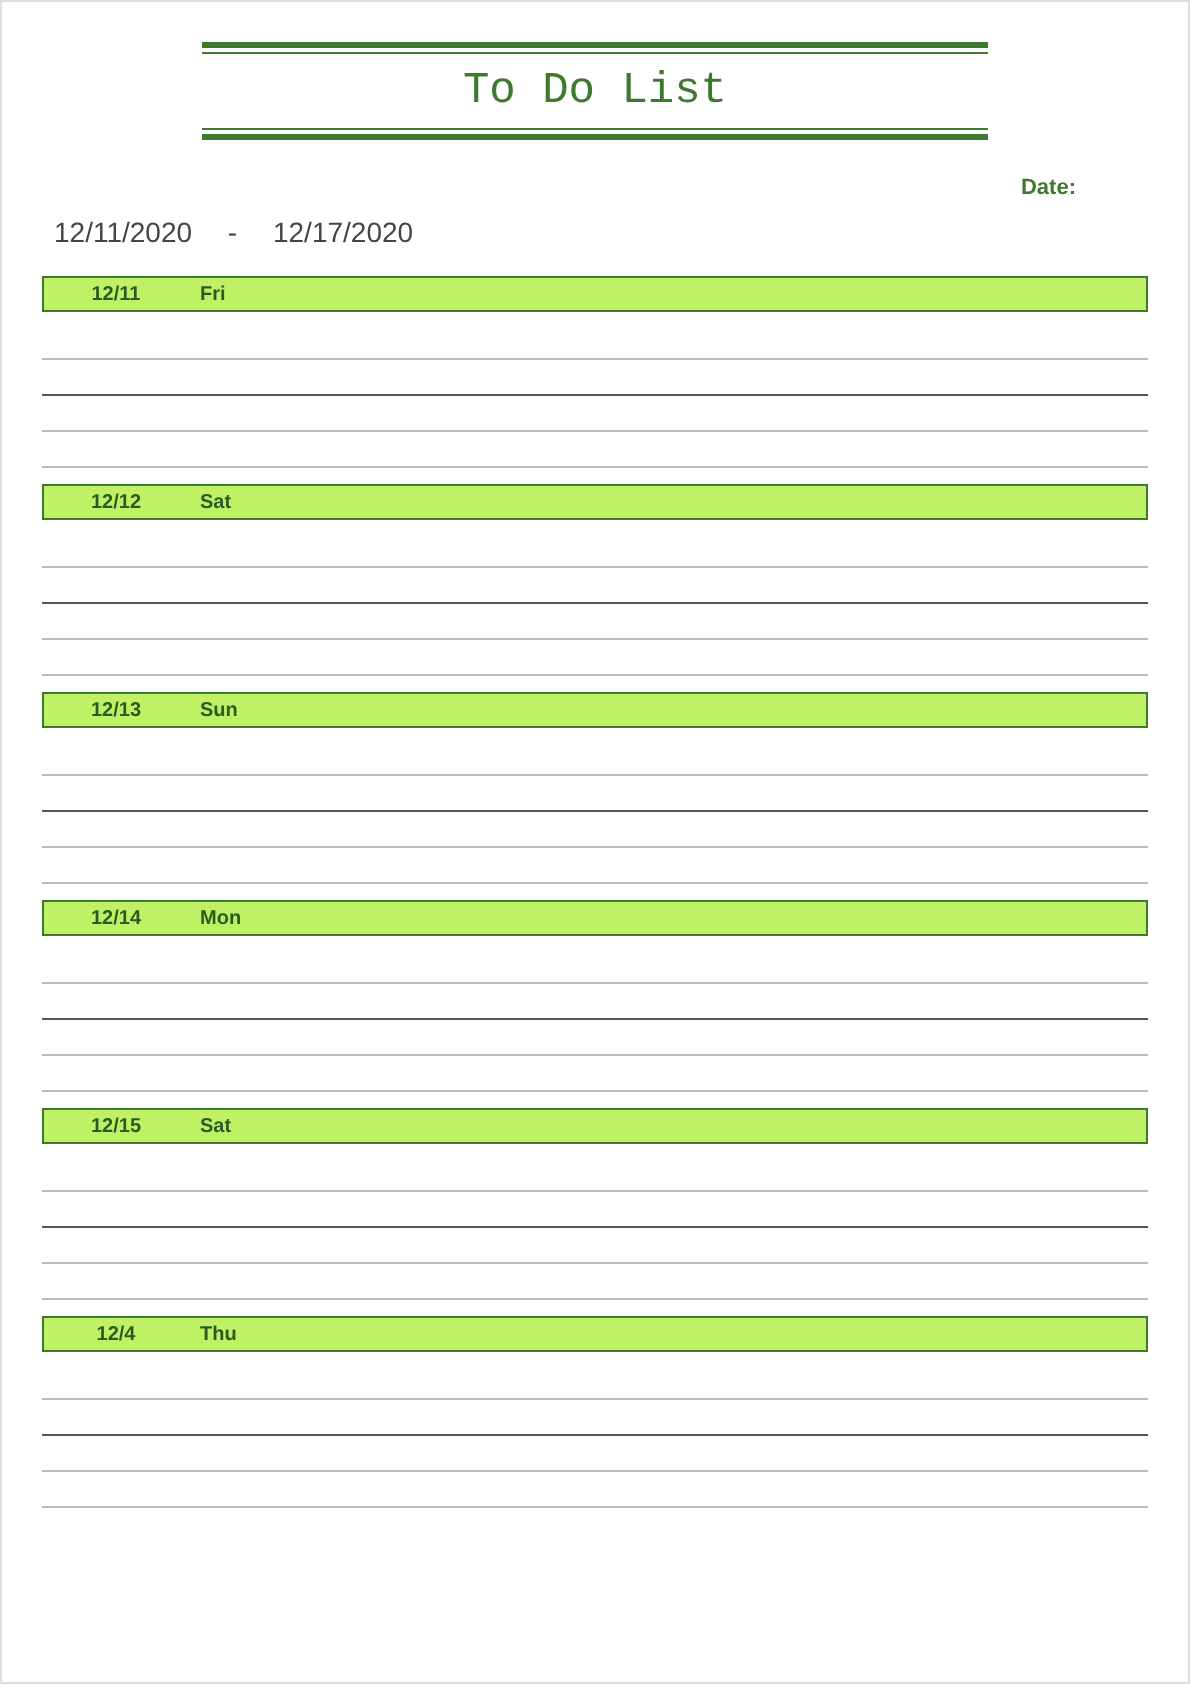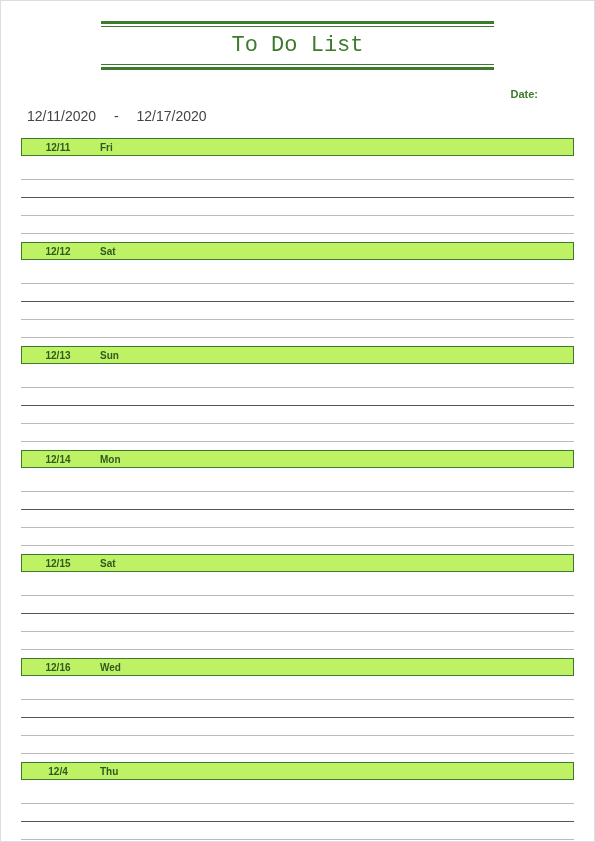--- a/index.html
+++ b/index.html
@@ -182,32 +182,20 @@
         </div>
         <div class="lines">
           <div class="line light"></div>
           <div class="line"></div>
           <div class="line light"></div>
           <div class="line light"></div>
         </div>
       </div>
       <div class="day-block">
         <div class="day-header">
-          <div class="date">12/16</div>
-          <div class="dow">Wed</div>
-        </div>
-        <div class="lines">
-          <div class="line light"></div>
-          <div class="line"></div>
-          <div class="line light"></div>
-          <div class="line light"></div>
-        </div>
-      </div>
-      <div class="day-block">
-        <div class="day-header">
           <div class="date">12/4</div>
           <div class="dow">Thu</div>
         </div>
         <div class="lines">
           <div class="line light"></div>
           <div class="line"></div>
           <div class="line light"></div>
           <div class="line light"></div>
         </div>
       </div>

